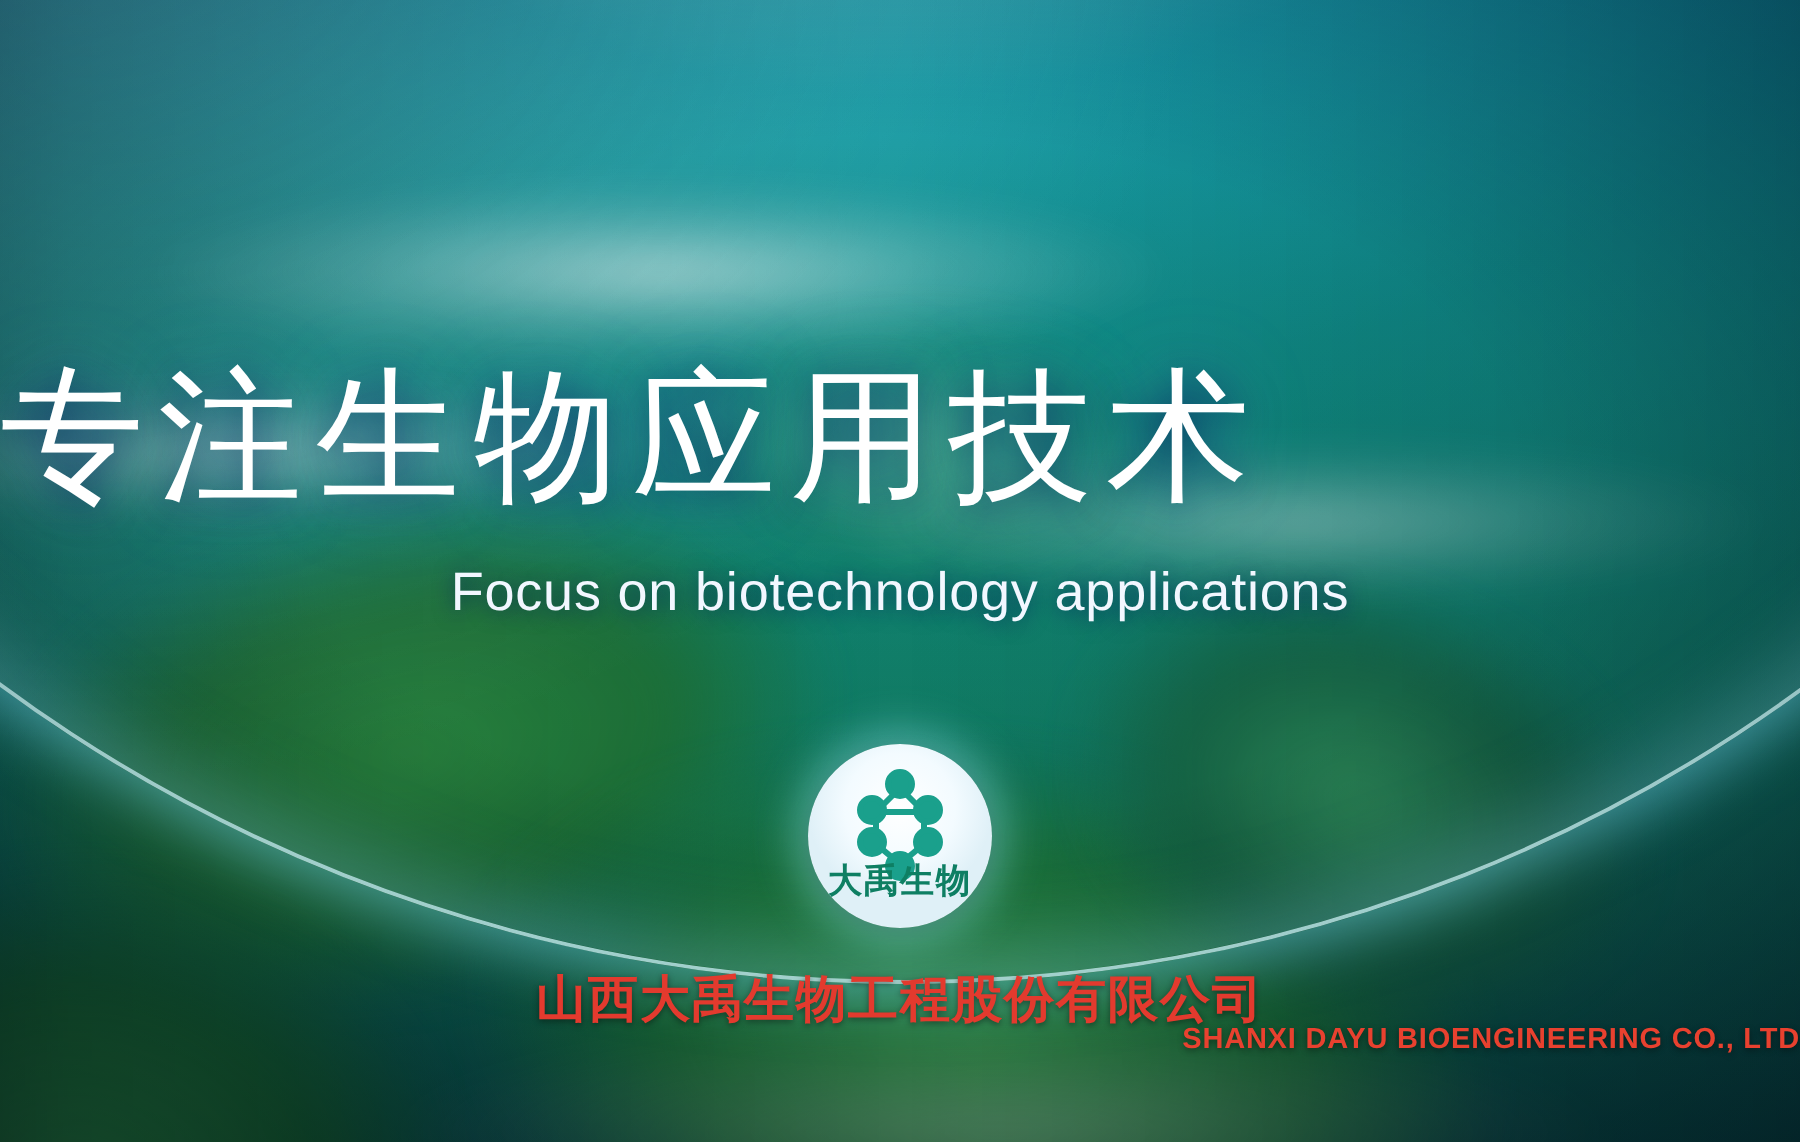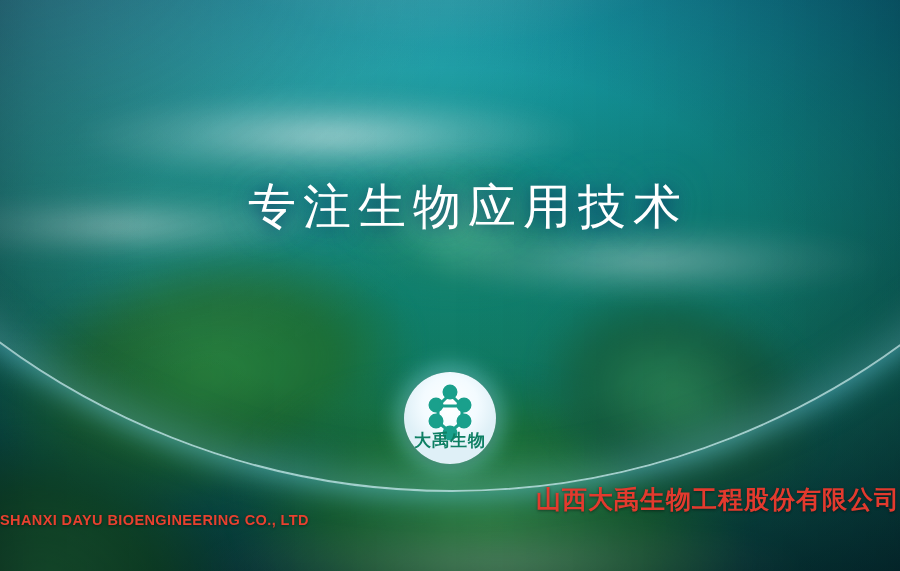--- a/index.html
+++ b/index.html
@@ -118,28 +118,27 @@
                 inset 0 0 40px 10px rgba(150,240,255,0.35);
     pointer-events: none;
   }
 
   
   .headline {
     position: absolute;
     left: 0;
     right: 0;
     top: 183px;
-    text-align: center;
+    text-align: left;
     color: #ffffff;
-    font-size: 48px;
+    font-size: 72px;
     line-height: 1;
     letter-spacing: 7px;
     font-weight: 400;
     text-shadow: 0 2px 18px rgba(0,30,90,0.75), 0 0 40px rgba(120,190,255,0.35);
-    margin-left: 36px;
   }
   .subline {
     position: absolute;
     left: 0;
     right: 0;
     top: 281px;
     text-align: center;
     color: #f2f7ff;
     font-size: 27px;
     letter-spacing: 0.4px;
@@ -169,32 +168,32 @@
     font-size: 17px;
     color: #0e7f63;
     letter-spacing: 1px;
     font-weight: bold;
   }
 
   .company-cn {
     position: absolute;
     left: 0; right: 0;
     top: 483px;
-    text-align: right;
+    text-align: center;
     font-size: 25px;
     letter-spacing: 1px;
     color: #e33a2e;
     font-weight: bold;
     text-shadow: 0 1px 3px rgba(0,0,0,0.45);
   }
   .company-en {
     position: absolute;
     left: 0; right: 0;
     top: 512px;
-    text-align: left;
+    text-align: right;
     font-size: 14.5px;
     letter-spacing: 0.4px;
     color: #e8412f;
     font-weight: bold;
     text-shadow: 0 1px 3px rgba(0,0,0,0.45);
   }
 
   
   .star { position:absolute; background:#fff; border-radius:50%; opacity:.55; }
 </style>
@@ -224,20 +223,21 @@
     <div class="cloud c3"></div>
     <div class="cloud c4"></div>
     <div class="planet-atmo"></div>
     <div class="planet-shade"></div>
   </div>
   <div class="limb"></div>
 
   <div class="bg-vignette"></div>
 
   <div class="headline">专注生物应用技术</div>
+  <div class="subline">Focus on biotechnology applications</div>
 
   <div class="logo-badge">
     <svg width="92" height="92" viewBox="0 0 92 92">
       <g stroke="#1aa08c" stroke-width="3" fill="#1aa08c">
         <line x1="46" y1="22" x2="34" y2="34"></line>
         <line x1="46" y1="22" x2="58" y2="34"></line>
         <line x1="34" y1="34" x2="34" y2="50"></line>
         <line x1="58" y1="34" x2="58" y2="50"></line>
         <line x1="34" y1="50" x2="46" y2="60"></line>
         <line x1="58" y1="50" x2="46" y2="60"></line>

